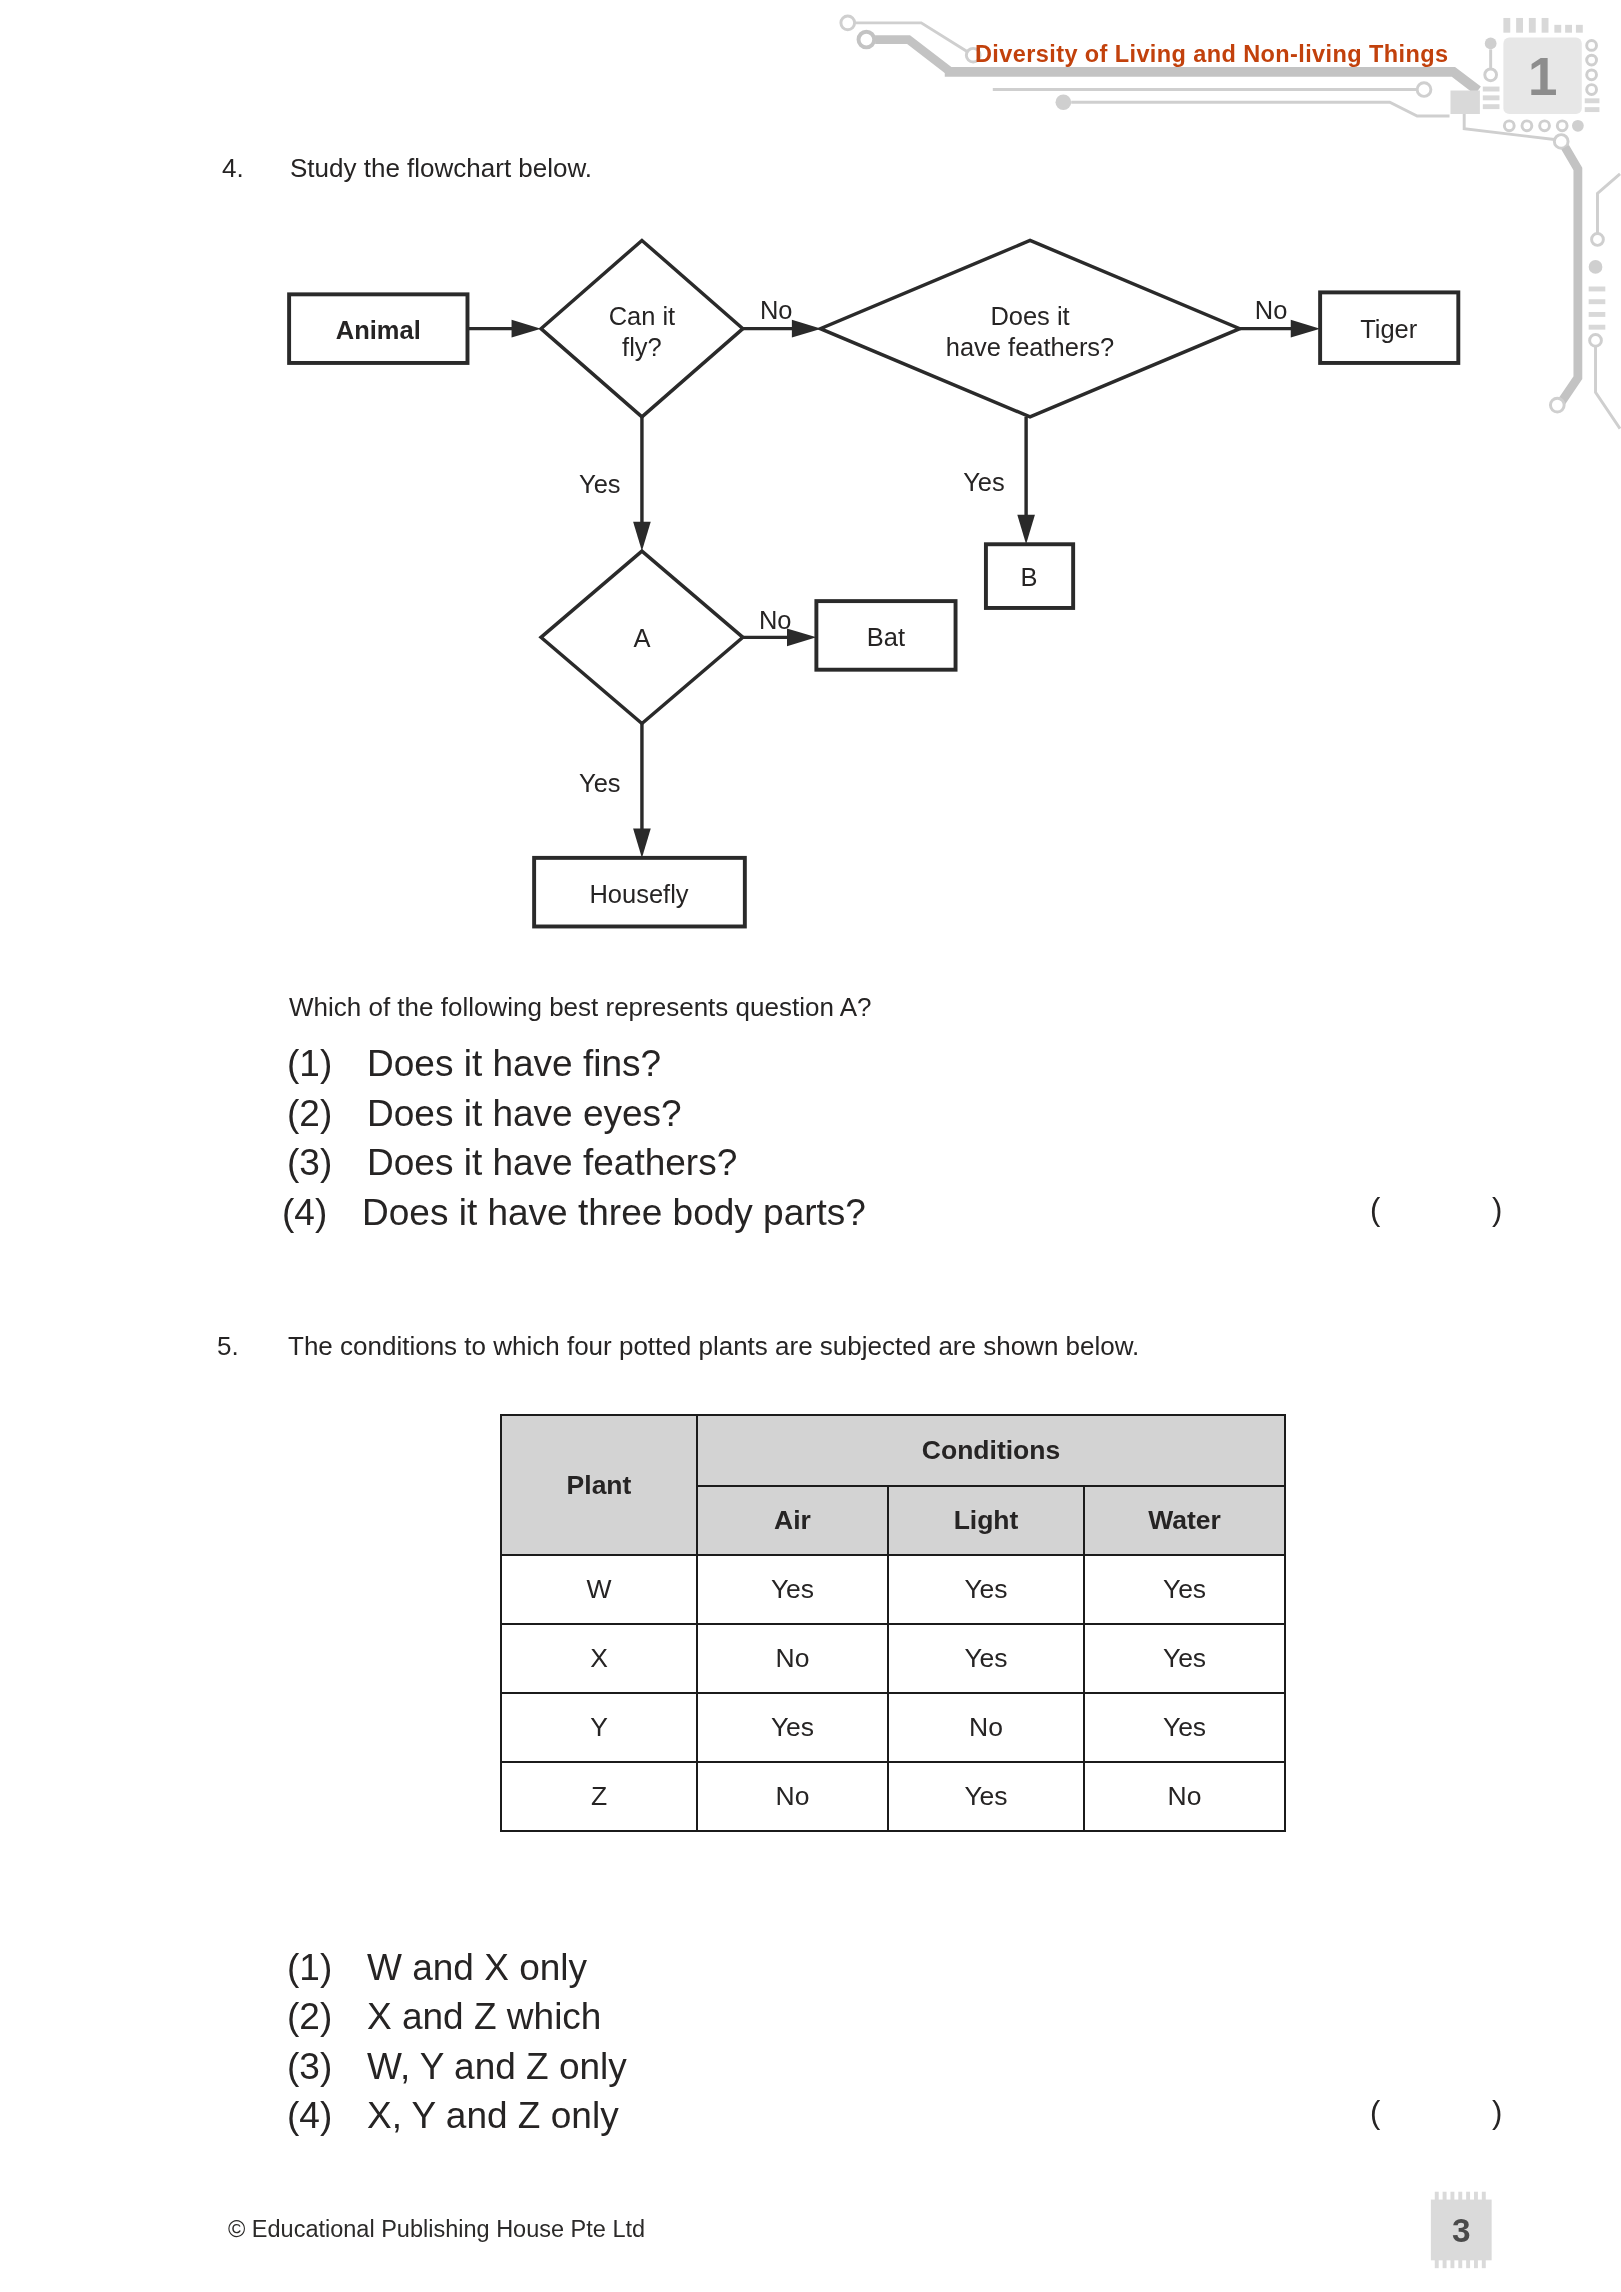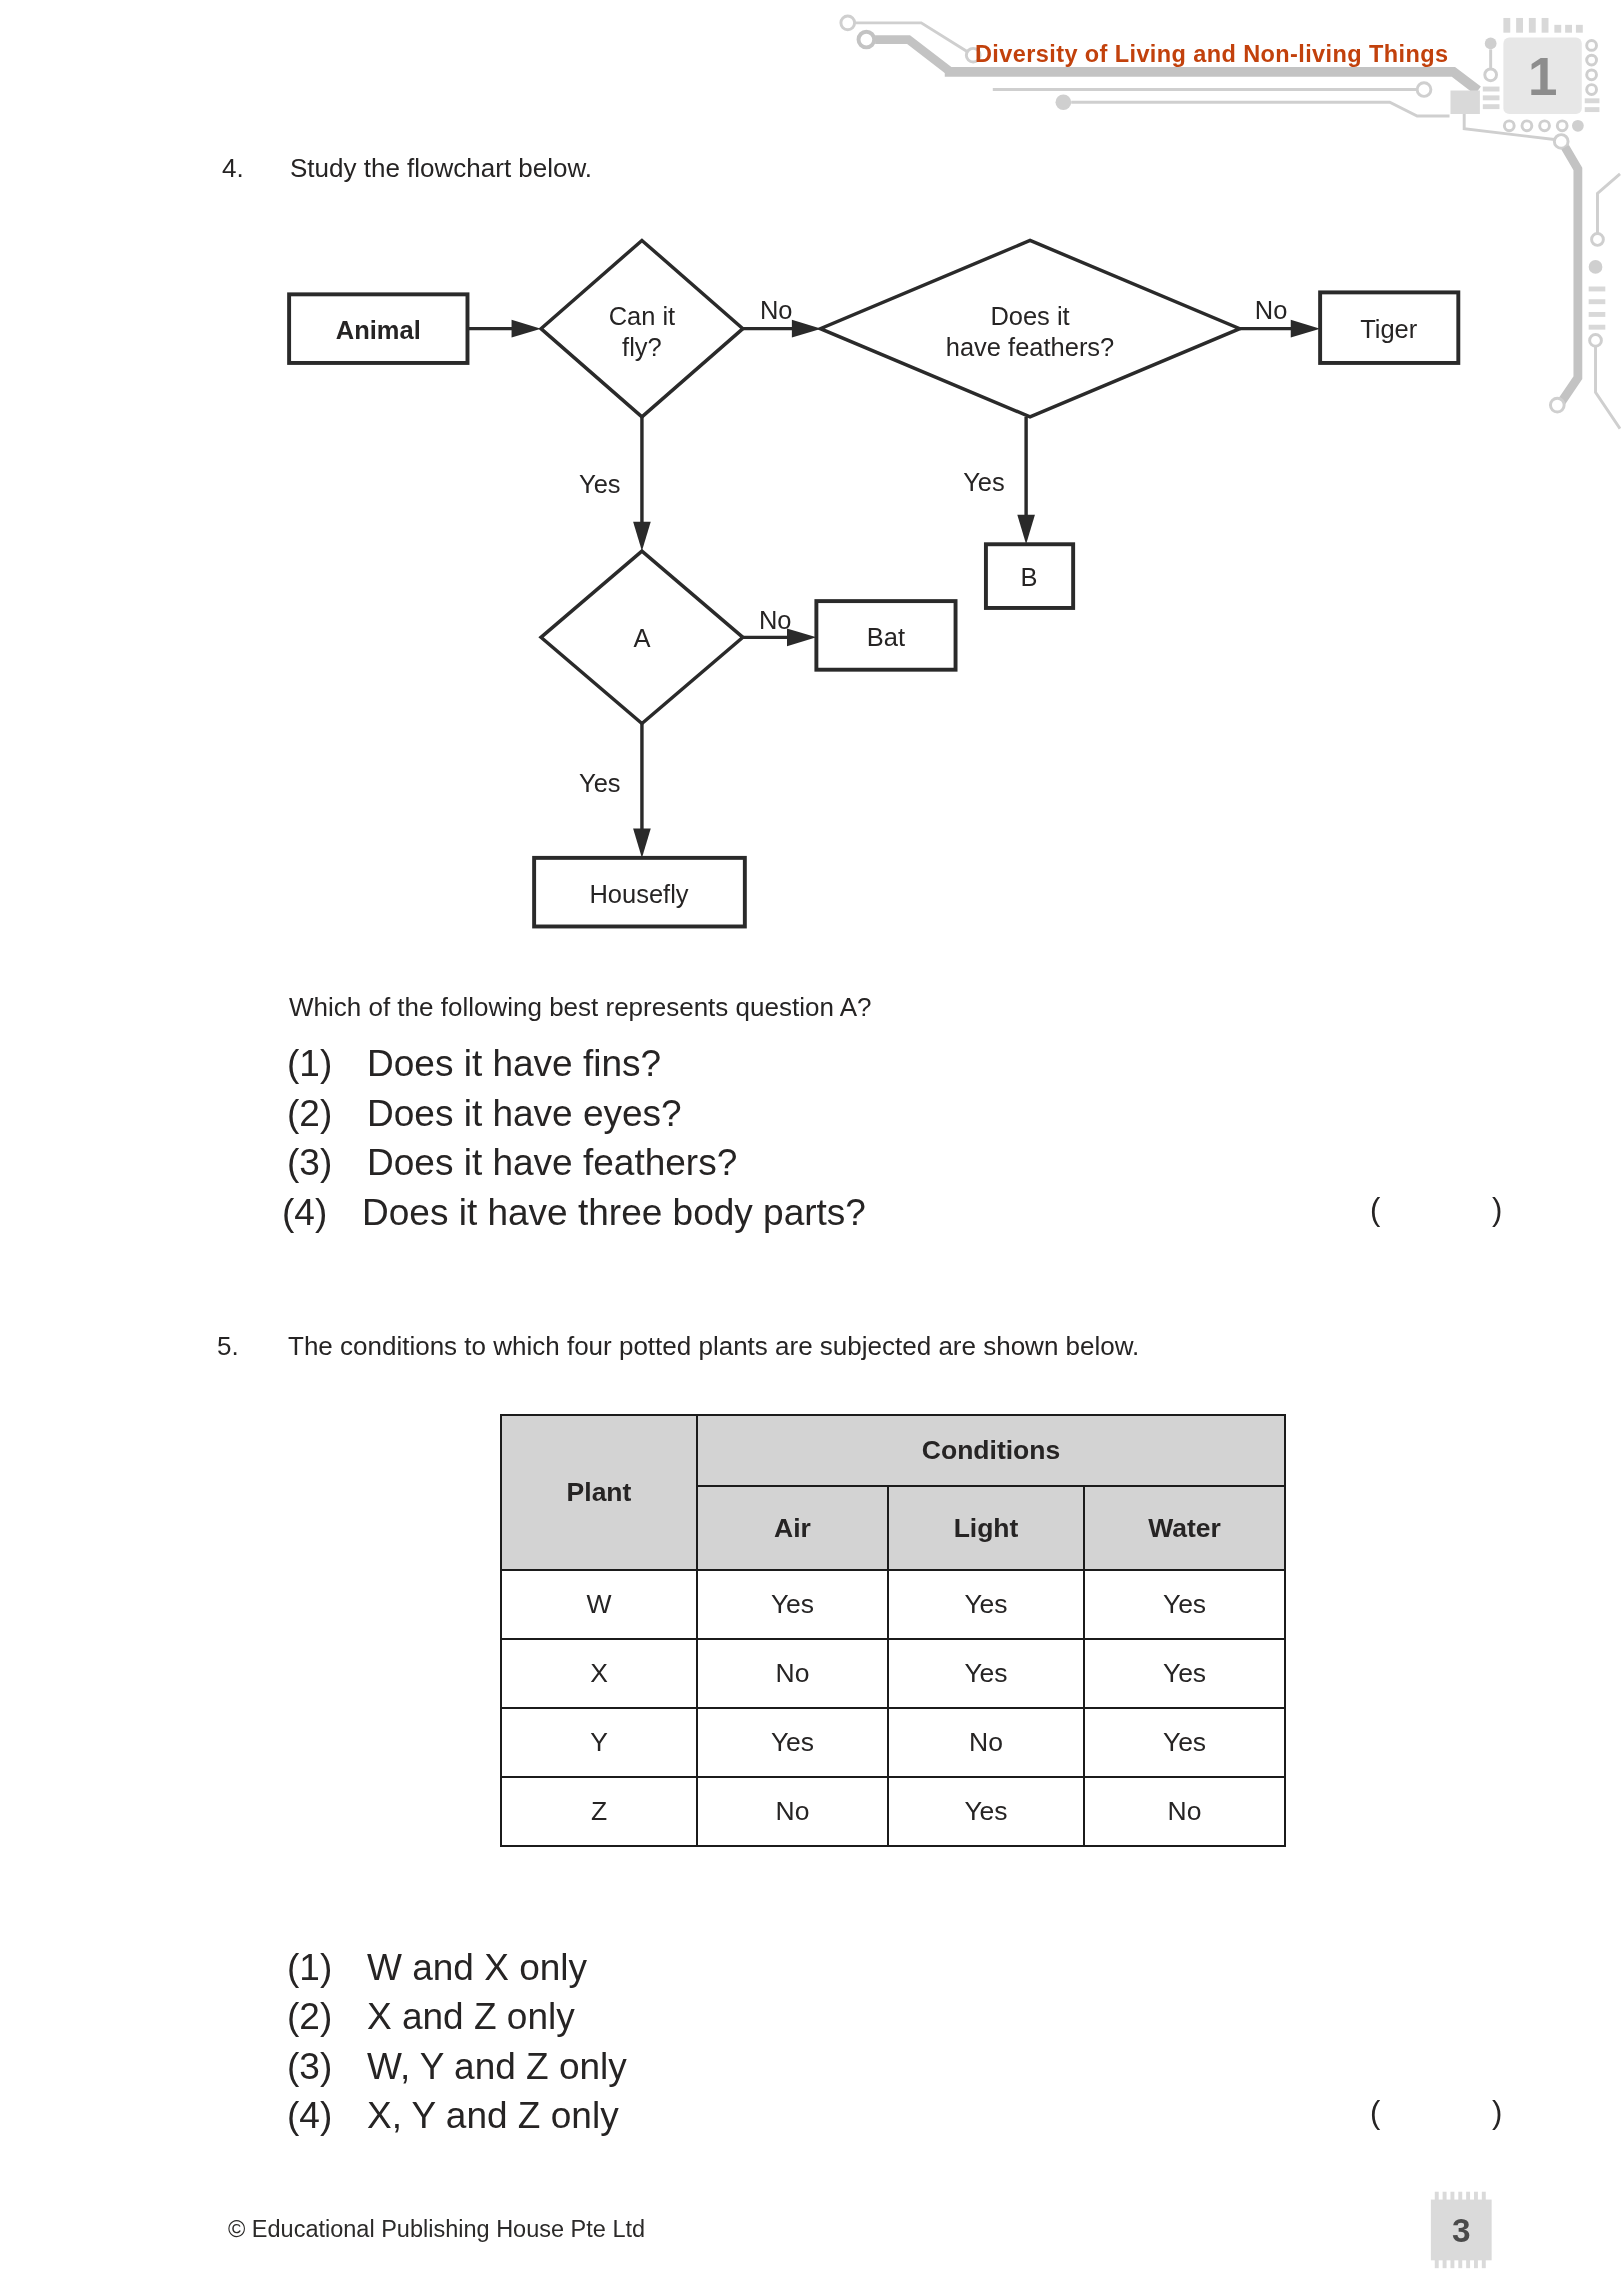--- a/index.html
+++ b/index.html
@@ -261,21 +261,21 @@
       <col style="width:196px">
         <col style="width:191px">
         <col style="width:196px">
         <col style="width:201px">
     </colgroup>
     <tbody>
         <tr style="height:71px">
       <th class="hd" rowspan="2">Plant</th>
       <th class="hd" colspan="3">Conditions</th>
     </tr>
-    <tr style="height:84px">
+    <tr style="height:69px">
       <th class="hd">Air</th>
       <th class="hd">Light</th>
       <th class="hd">Water</th>
     </tr>
     <tr style="height:69px">
       <td>W</td>
       <td>Yes</td>
       <td>Yes</td>
       <td>Yes</td>
     </tr>
@@ -298,21 +298,21 @@
       <td>No</td>
     </tr>
   </tbody>
     </table>
 
 
   <div class="abs opt" style="left:287px;top:1947px;">
     <span class="optnum">(1)</span><span>W and X only</span>
   </div>
   <div class="abs opt" style="left:287px;top:1996px;">
-    <span class="optnum">(2)</span><span>X and Z only</span>
+    <span class="optnum">(2)</span><span>X and Z which</span>
   </div>
   <div class="abs opt" style="left:287px;top:2046px;">
     <span class="optnum">(3)</span><span>W, Y and Z only</span>
   </div>
   <div class="abs opt" style="left:287px;top:2095px;">
     <span class="optnum">(4)</span><span>X, Y and Z only</span>
   </div>
   <div class="abs bracket" style="left:1370px;top:2095px;">(</div>
   <div class="abs bracket" style="left:1492px;top:2095px;">)</div>
 

